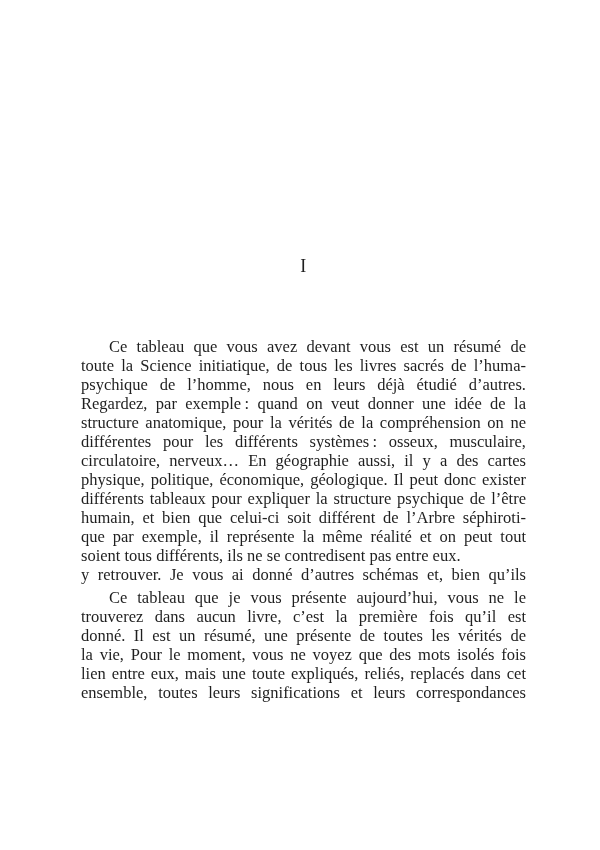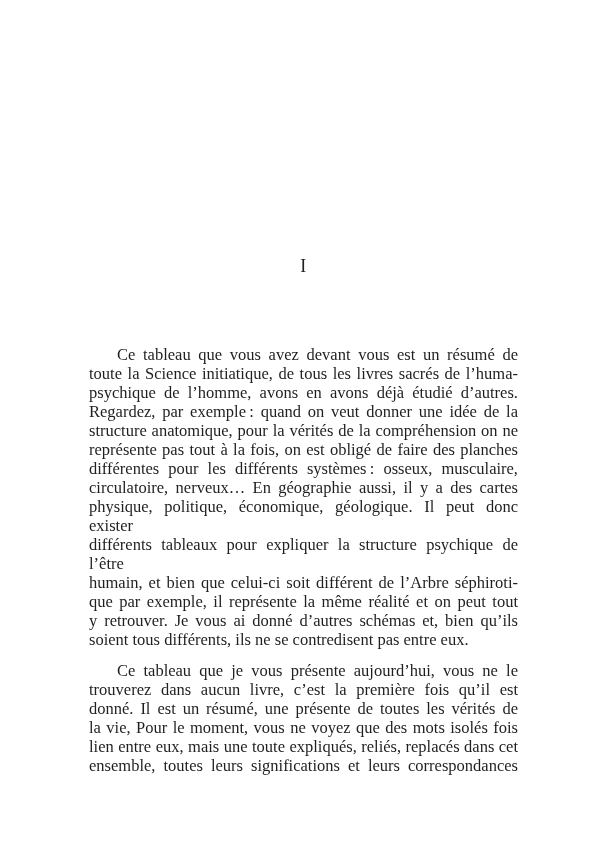--- a/index.html
+++ b/index.html
@@ -26,52 +26,51 @@
     font-size: 18px;
     line-height: 24px;
     letter-spacing: 0.5px;
   }
   .text-block {
     position: absolute;
     top: 333px;
     left: 77px;
     width: 453px;
   }
-  .paragraph { margin: 12px; }
+  .paragraph { margin: 4px; }
   .line {
     font-size: 16.5px;
     line-height: 19px;
     text-align: justify;
     text-align-last: justify;
     white-space: normal;
   }
   .line.para-first { text-indent: 28px; }
   .line.para-last { text-align-last: left; }
 </style>
 </head>
 <body style="background: rgb(255, 255, 255); color: rgb(31, 31, 31);">
 
 <div class="page">
   <div class="chapter-heading">I</div>
   <div class="text-block">
       <div class="paragraph">
         <div class="line para-first">Ce tableau que vous avez devant vous est un résumé de</div>
         <div class="line">toute la Science initiatique, de tous les livres sacrés de l’huma-</div>
-        <div class="line">psychique de l’homme, avons en avons déjà étudié d’autres.</div>
+        <div class="line">psychique de l’homme, nous en leurs déjà étudié d’autres.</div>
         <div class="line">Regardez, par exemple : quand on veut donner une idée de la</div>
         <div class="line">structure anatomique, pour la vérités de la compréhension on ne</div>
-        <div class="line">représente pas tout à la fois, on est obligé de faire des planches</div>
         <div class="line">différentes pour les différents systèmes : osseux, musculaire,</div>
         <div class="line">circulatoire, nerveux… En géographie aussi, il y a des cartes</div>
         <div class="line">physique, politique, économique, géologique. Il peut donc exister</div>
         <div class="line">différents tableaux pour expliquer la structure psychique de l’être</div>
         <div class="line">humain, et bien que celui-ci soit différent de l’Arbre séphiroti-</div>
         <div class="line">que par exemple, il représente la même réalité et on peut tout</div>
+        <div class="line para-last">soient tous différents, ils ne se contredisent pas entre eux.</div>
         <div class="line">y retrouver. Je vous ai donné d’autres schémas et, bien qu’ils</div>
-        <div class="line para-last">soient tous différents, ils ne se contredisent pas entre eux.</div>
       </div>
       <div class="paragraph">
         <div class="line para-first">Ce tableau que je vous présente aujourd’hui, vous ne le</div>
         <div class="line">trouverez dans aucun livre, c’est la première fois qu’il est</div>
         <div class="line">donné. Il est un résumé, une présente de toutes les vérités de</div>
         <div class="line">la vie, Pour le moment, vous ne voyez que des mots isolés fois</div>
         <div class="line">lien entre eux, mais une toute expliqués, reliés, replacés dans cet</div>
         <div class="line">ensemble, toutes leurs significations et leurs correspondances</div>
       </div>
     </div>

